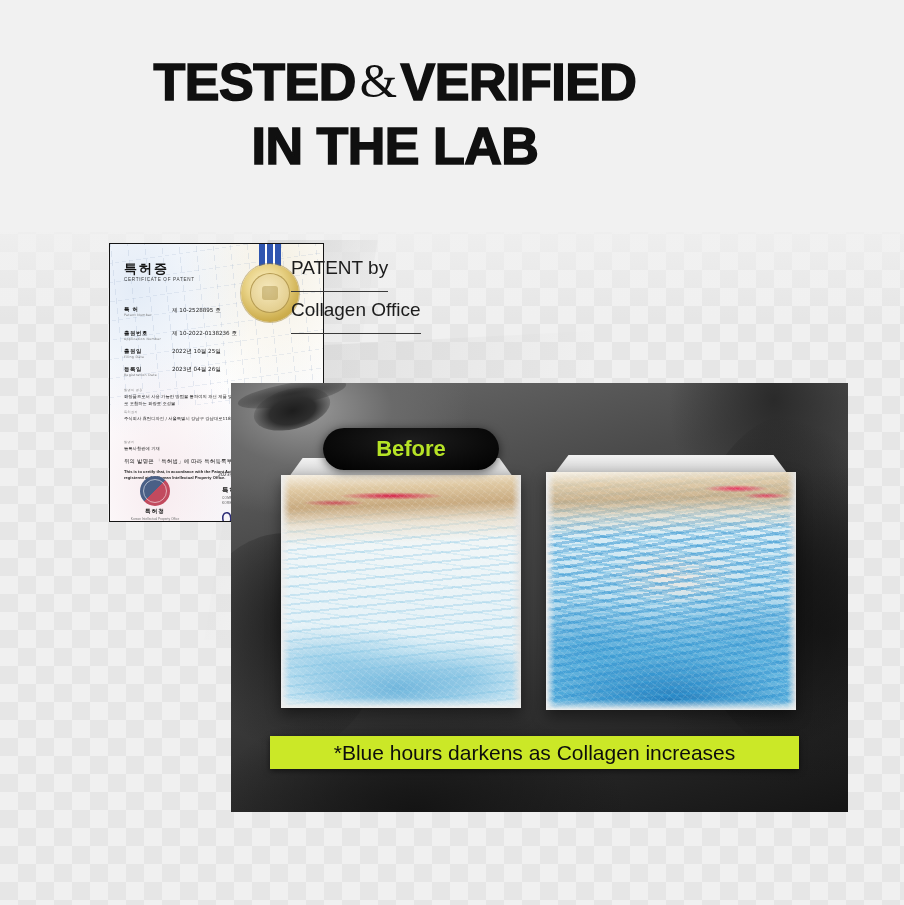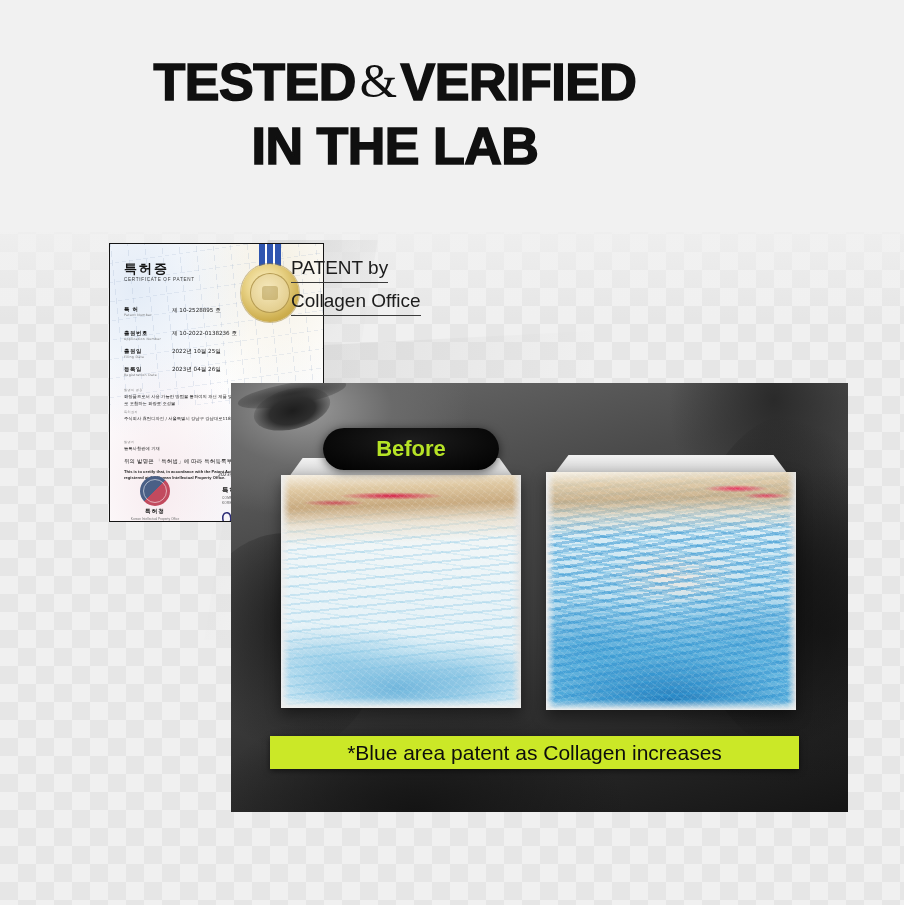--- a/index.html
+++ b/index.html
@@ -192,21 +192,21 @@
   .qr-note{position:absolute;left:183px;top:214px;width:26px;font-size:2.6px;color:#3a3a3a;line-height:1.5;}
 
   
   #patent-caption{
     position:absolute;left:291px;top:258px;width:260px;
     font-size:19px;color:#1c1c1c;line-height:1.0;
   }
   #patent-caption .pline{
     display:block;
     border-bottom:1.6px solid #3a3a3a;
-    padding-bottom:5px;
+    padding-bottom:14px;
     margin-bottom:8px;
     width:max-content;
     max-width:205px;
   }
 
   
   #photo{
     position:absolute;left:231px;top:383px;width:617px;height:429px;
     overflow:hidden;
     background:#737373;
@@ -440,16 +440,16 @@
       <div class="slide">
         <div class="tissue tissue-after"></div>
         <div class="slide-edge-l"></div>
         <div class="slide-edge-r"></div>
         <div class="slide-edge-b"></div>
       </div>
     </div>
 
     <div class="pill" id="pill-before">Before</div>
 
-    <div id="caption-bar">*Blue area patent as Collagen increases</div>
+    <div id="caption-bar">*Blue hours darkens as Collagen increases</div>
   </div>
 
 </div>
 
 </body></html>

